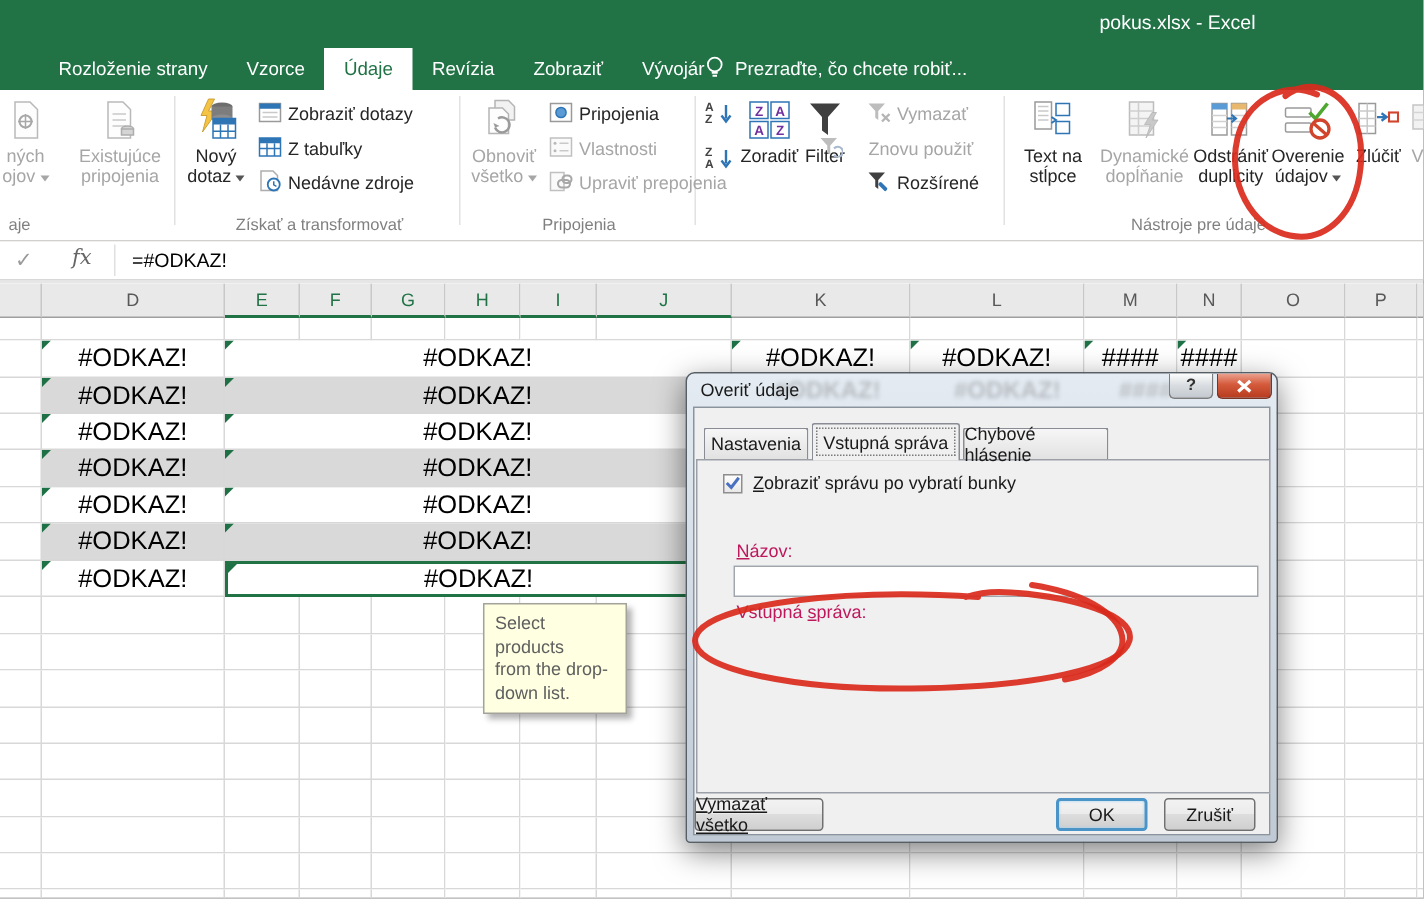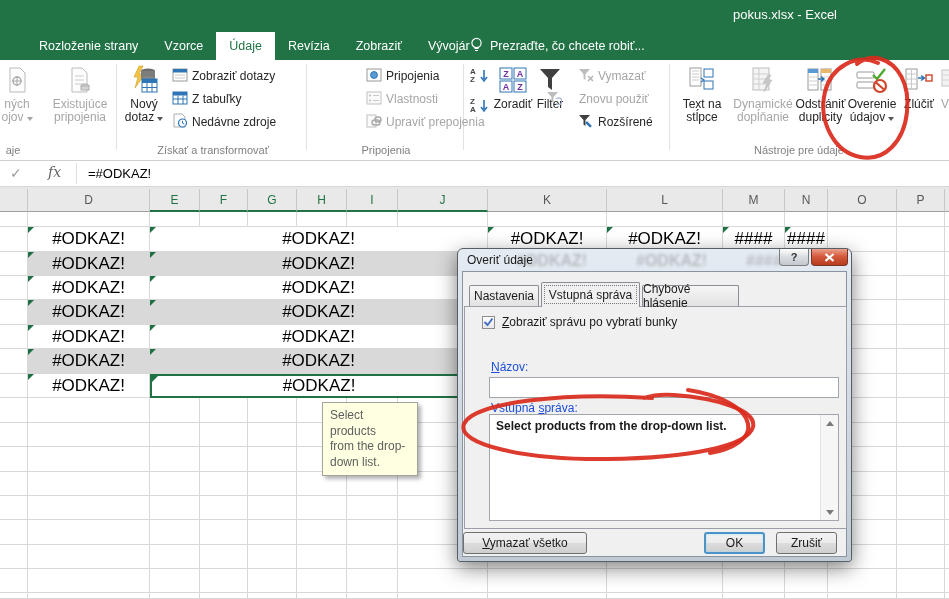--- a/index.html
+++ b/index.html
@@ -77,21 +77,21 @@
               border:1px solid #8a949e;box-sizing:border-box;}
   .panel{position:absolute;left:1px;top:34px;width:381px;height:221px;border:1px solid #9b9fa8;background:#f0f0f0;}
   .tab{position:absolute;top:13px;height:21px;box-sizing:border-box;background:linear-gradient(#f6f6f6,#e2e2e2);
        border:1px solid #898c95;border-bottom:0;border-radius:2px 2px 0 0;display:flex;align-items:center;
        justify-content:center;font-size:12px;color:#1a1a1a;z-index:2;}
   .tab.active{top:10px;height:25px;background:#f0f0f0;z-index:3;outline:1px dotted #7a7a7a;outline-offset:-4px;}
   .cbrow{position:absolute;left:19px;top:43px;display:flex;align-items:center;gap:7px;font-size:12px;color:#1a1a1a;}
   .cb{width:13px;height:13px;box-sizing:border-box;border:1px solid #8e8e8e;background:linear-gradient(#fefefe,#e8e8e8);display:flex;align-items:center;justify-content:center;}
   .caprow{position:absolute;left:16px;top:70px;width:352px;display:flex;align-items:center;gap:6px;font-size:12px;color:#1a1a1a;}
   .capline{flex:1;height:1px;background:#d0d0d0;margin-top:2px;}
-  .lbl{position:absolute;font-size:12px;color:#1d4ed8;}
+  .lbl{position:absolute;font-size:12px;color:#be185d;}
   .u{text-decoration:underline;}
   .name-input{position:absolute;left:26px;top:105px;width:350px;height:21px;box-sizing:border-box;
               border:1px solid #a0a6ab;background:#fff;}
   .msgbox{position:absolute;left:26px;top:142px;width:350px;height:107px;box-sizing:border-box;
           border:1px solid #a0a6ab;background:#fff;}
   .msgtext{position:absolute;left:6px;top:4px;right:22px;font-size:12px;font-weight:bold;color:#1a1a1a;}
   .sbar{position:absolute;right:0;top:0;bottom:0;width:17px;background:#f6f6f6;border-left:1px solid #e2e2e2;}
   .sarr{position:absolute;left:0;width:17px;height:16px;display:flex;align-items:center;justify-content:center;}
   .sarr.up{top:0;} .sarr.dn{bottom:0;}
   .tri-up{width:0;height:0;border-left:4px solid transparent;border-right:4px solid transparent;border-bottom:5px solid #7a7a7a;}
@@ -198,20 +198,32 @@
     <div class="smallitem" style="left:172px;top:52px;">
       <span><svg width="16" height="15" viewBox="0 0 16 15">
             <path d="M2 1h8l3 3v10H2z" fill="#fdfdfd" stroke="#adadad"></path>
             <circle cx="10.5" cy="10" r="4" fill="#fff" stroke="#2e75b6" stroke-width="1.2"></circle>
             <path d="M10.5 7.8v2.4l1.8 1" stroke="#2e75b6" fill="none"></path>
           </svg></span>
       <span>Nedávne zdroje</span>
     </div>
     <div class="glabel" style="left:120px;width:186px;">Získať a transformovať</div>
 
+    <div class="bigbtn dis" style="left:308px;width:56px;">
+      <span class="ic">
+        <svg width="26" height="28" viewBox="0 0 26 28">
+            <path d="M7 1h9l4 4v9H7z" fill="#f2f2f2" stroke="#b5b5b5"></path>
+            <path d="M3 6h9l4 4v13H3z" fill="#fdfdfd" stroke="#b5b5b5"></path>
+            <path d="M9 13a5 5 0 1 1-2 6" fill="none" stroke="#9a9a9a" stroke-width="1.6"></path>
+            <path d="M6 16l1 3 3-1z" fill="#9a9a9a"></path>
+          </svg>
+      </span>
+      <span>Obnoviť</span>
+      <span><span>všetko</span><span class="car gray"></span></span>
+    </div>
     <div class="smallitem" style="left:366px;top:6px;">
       <span><svg width="16" height="14" viewBox="0 0 16 14">
             <rect x="1" y="1" width="14" height="12" fill="#fdfdfd" stroke="#9a9a9a"></rect>
             <circle cx="8" cy="7" r="3.4" fill="#5b9bd5" stroke="#2e75b6"></circle>
           </svg></span>
       <span>Pripojenia</span>
     </div>
     <div class="smallitem dis" style="left:366px;top:29px;">
       <span><svg width="16" height="14" viewBox="0 0 16 14">
             <rect x="1" y="1" width="14" height="12" fill="#fafafa" stroke="#c0c0c0"></rect>
@@ -753,33 +765,22 @@
             </svg>
         </span>
         <label><span class="u">Z</span><span>obraziť správu po vybratí bunky</span></label>
       </div>
 
 
       <div class="lbl" style="left:28px;top:88px;"><span class="u">N</span><span>ázov:</span></div>
       <input class="name-input" value="" style="">
 
       <div class="lbl" style="left:28px;top:129px;"><span>Vstupná </span><span class="u">s</span><span>práva:</span></div>
-      <div class="msgbox">
-        <div class="msgtext">Select products from the drop-down list.</div>
-        <div class="sbar">
-          <span class="sarr up">
-              <span class="tri-up"></span>
-            </span>
-          <span class="sarr dn">
-              <span class="tri-dn"></span>
-            </span>
-        </div>
-      </div>
-
-      <div class="wbtn" style="left:0px;width:124px;">
+
+      <div class="wbtn" style="left:0px;width:86px;text-decoration:underline;">
           <span><span class="u">V</span><span>ymazať všetko</span></span>
         </div>
       <div class="wbtn okdef" style="left:241px;width:61px;">OK</div>
       <div class="wbtn" style="left:313px;width:61px;">Zrušiť</div>
     </div>
   </div>
 
   <svg class="anno" width="949" height="599" viewBox="0 0 949 599">
     <path d="M878 63 C856 53,831 67,825 92 C818 121,834 152,860 157 C885 162,904 141,907 112 C910 84,898 64,881 59 C872 56,863 59,857 64"></path>
     <path d="M652 398 C566 392,473 402,464 424 C456 445,527 460,608 459 C690 458,748 446,753 427 C757 410,716 398,674 395 C661 394,650 396,644 398"></path>

